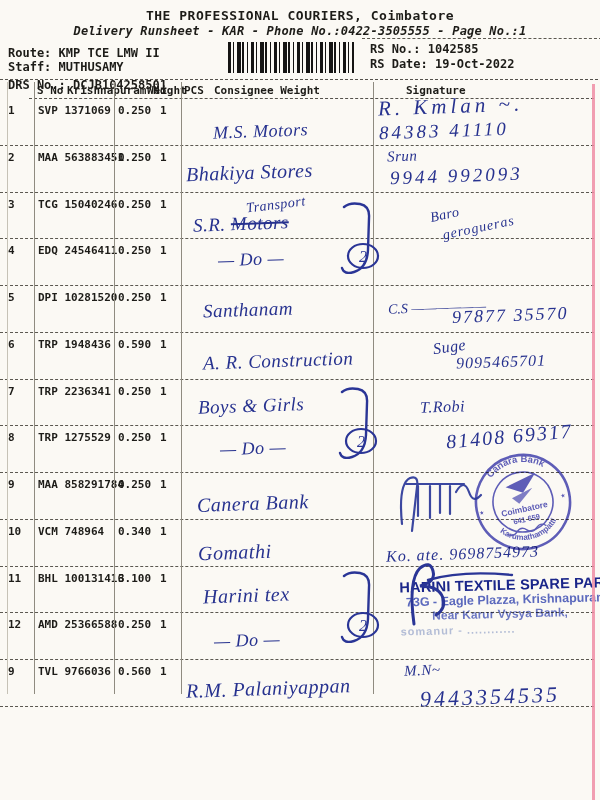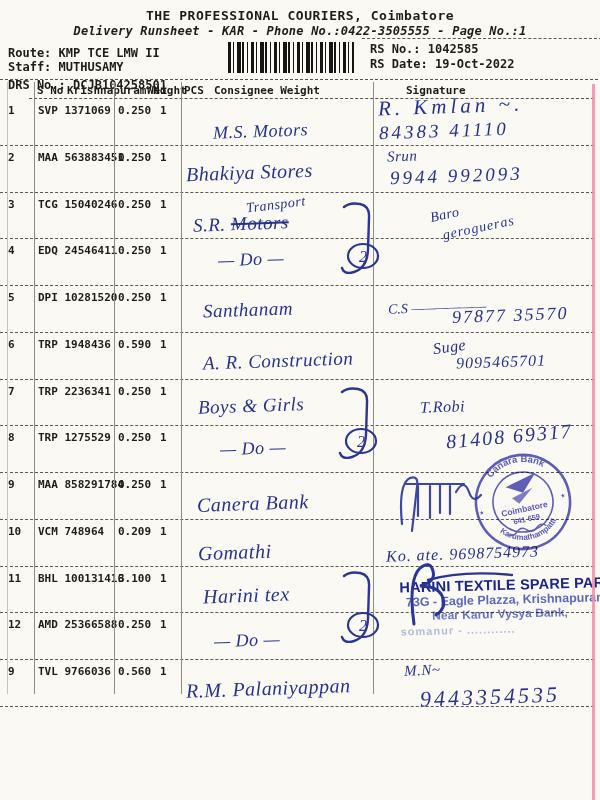--- a/index.html
+++ b/index.html
@@ -192,21 +192,21 @@
         <div class="row r9">
           <span class="pc c-sno">9</span>
           <span class="pc c-consignment">MAA 858291784</span>
           <span class="pc c-weight">0.250</span>
           <span class="pc c-pcs">1</span>
           <span class="hw hw-name">Canera Bank</span>
         </div>
         <div class="row r10">
           <span class="pc c-sno">10</span>
           <span class="pc c-consignment">VCM 748964</span>
-          <span class="pc c-weight">0.209</span>
+          <span class="pc c-weight">0.340</span>
           <span class="pc c-pcs">1</span>
           <span class="hw hw-name">Gomathi</span>
           <span class="hw hw-sig2">Ko. ate. 9698754973</span>
         </div>
         <div class="row r11">
           <span class="pc c-sno">11</span>
           <span class="pc c-consignment">BHL 100131416</span>
           <span class="pc c-weight">3.100</span>
           <span class="pc c-pcs">1</span>
           <span class="hw hw-name">Harini tex</span>

